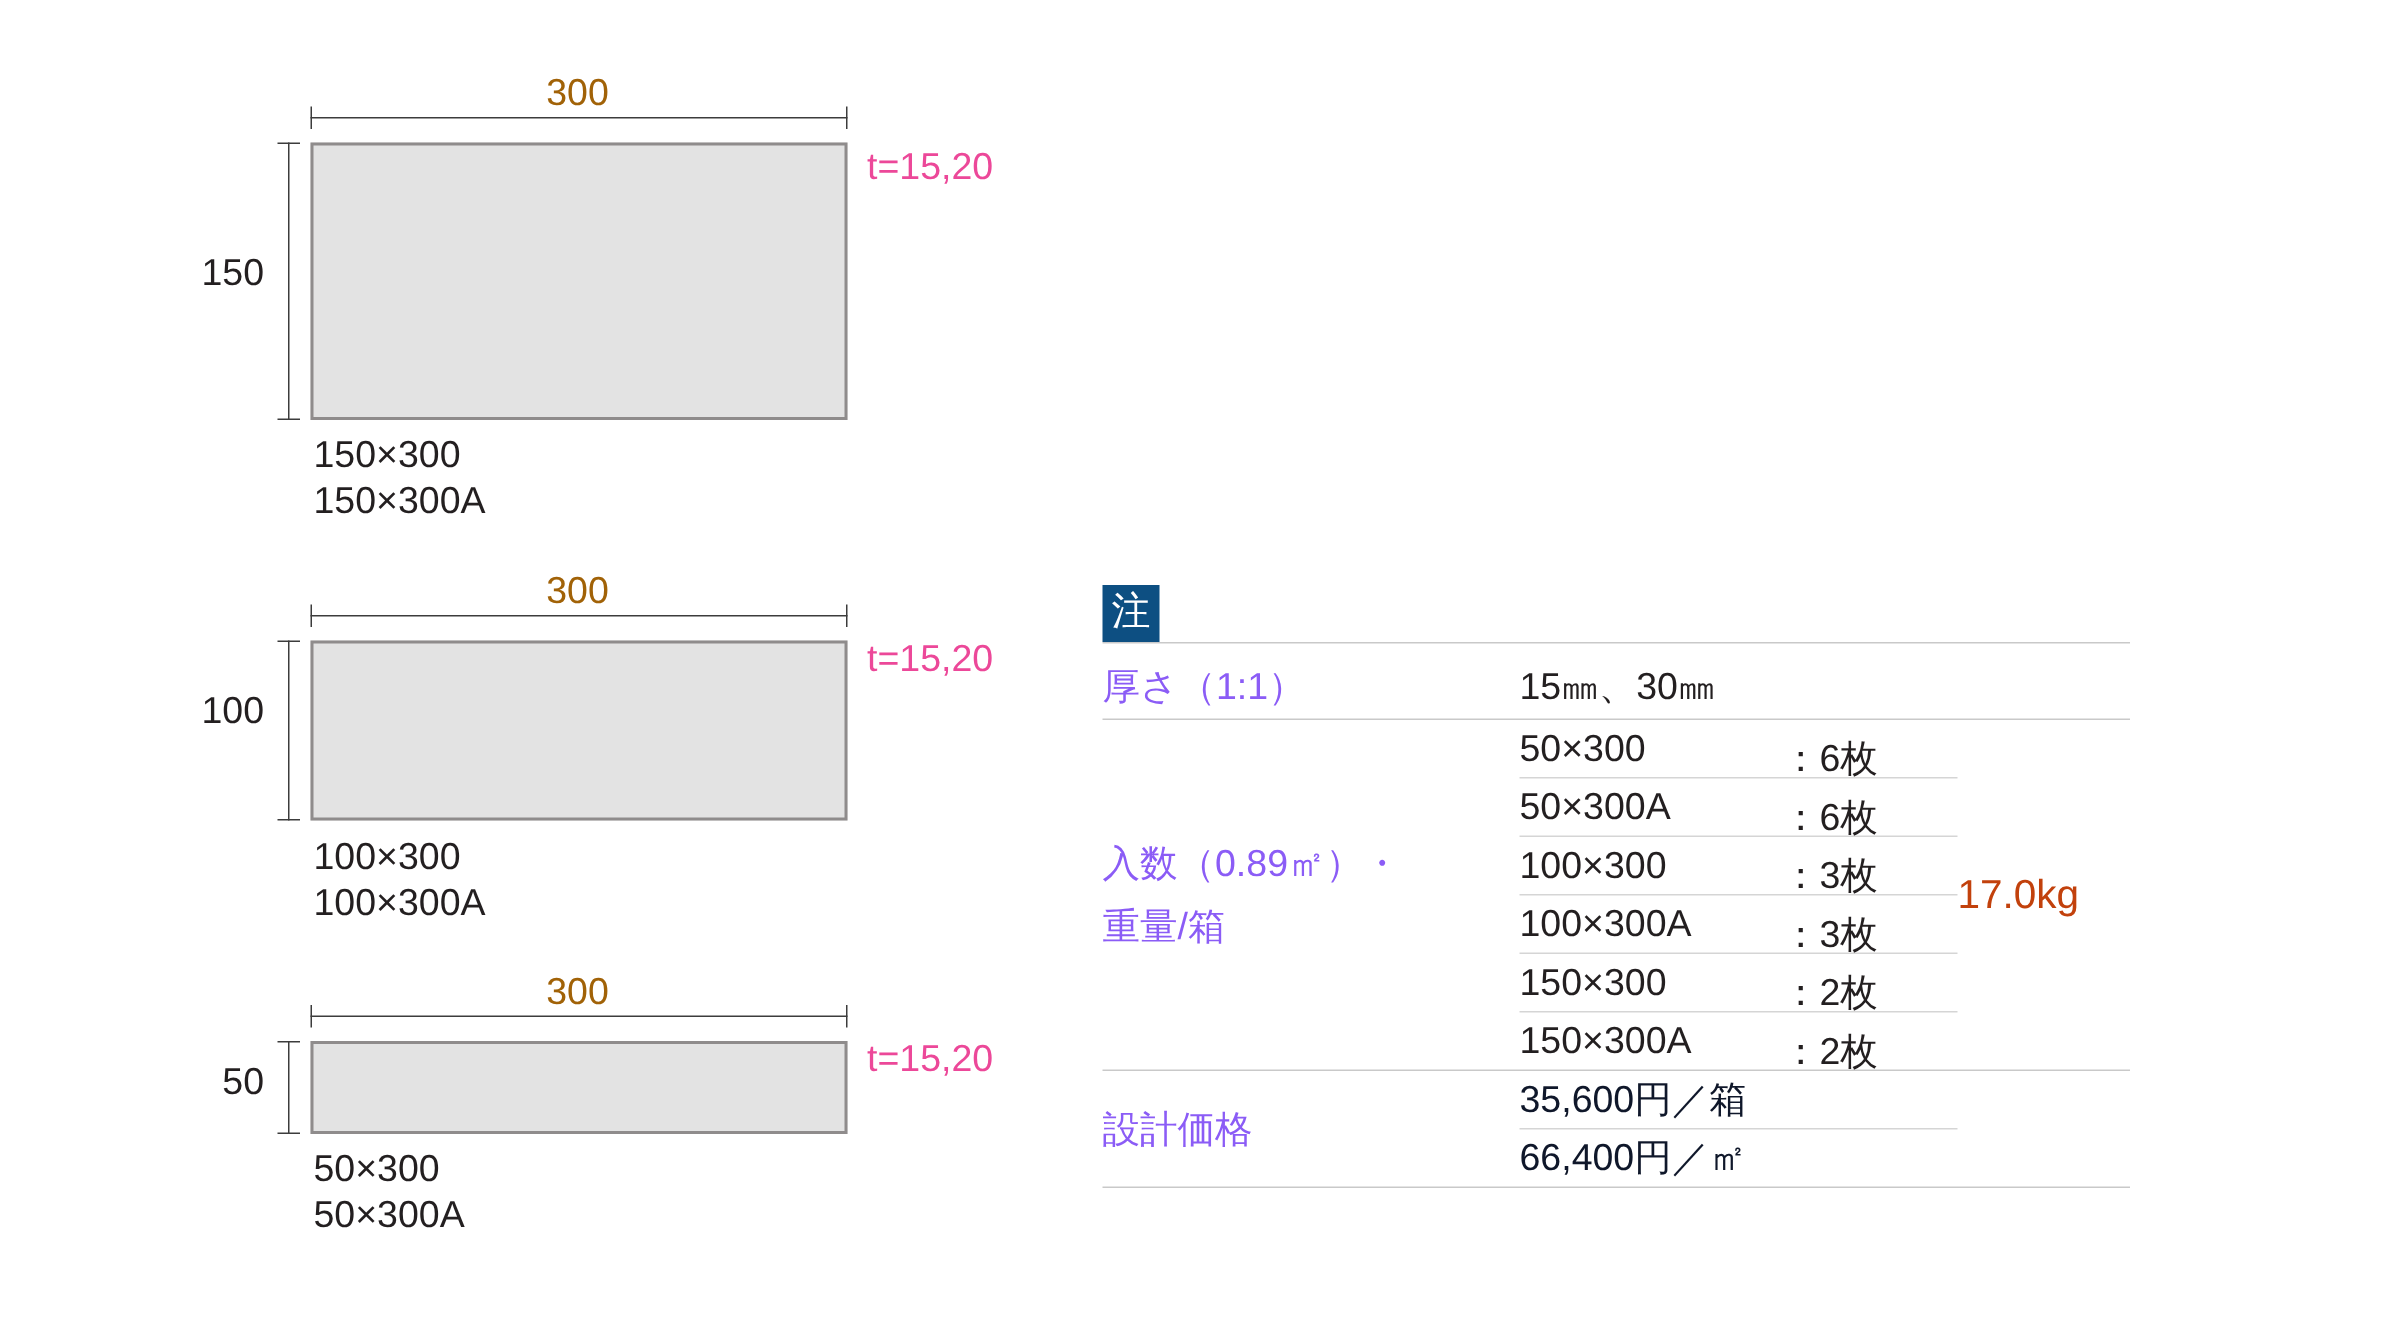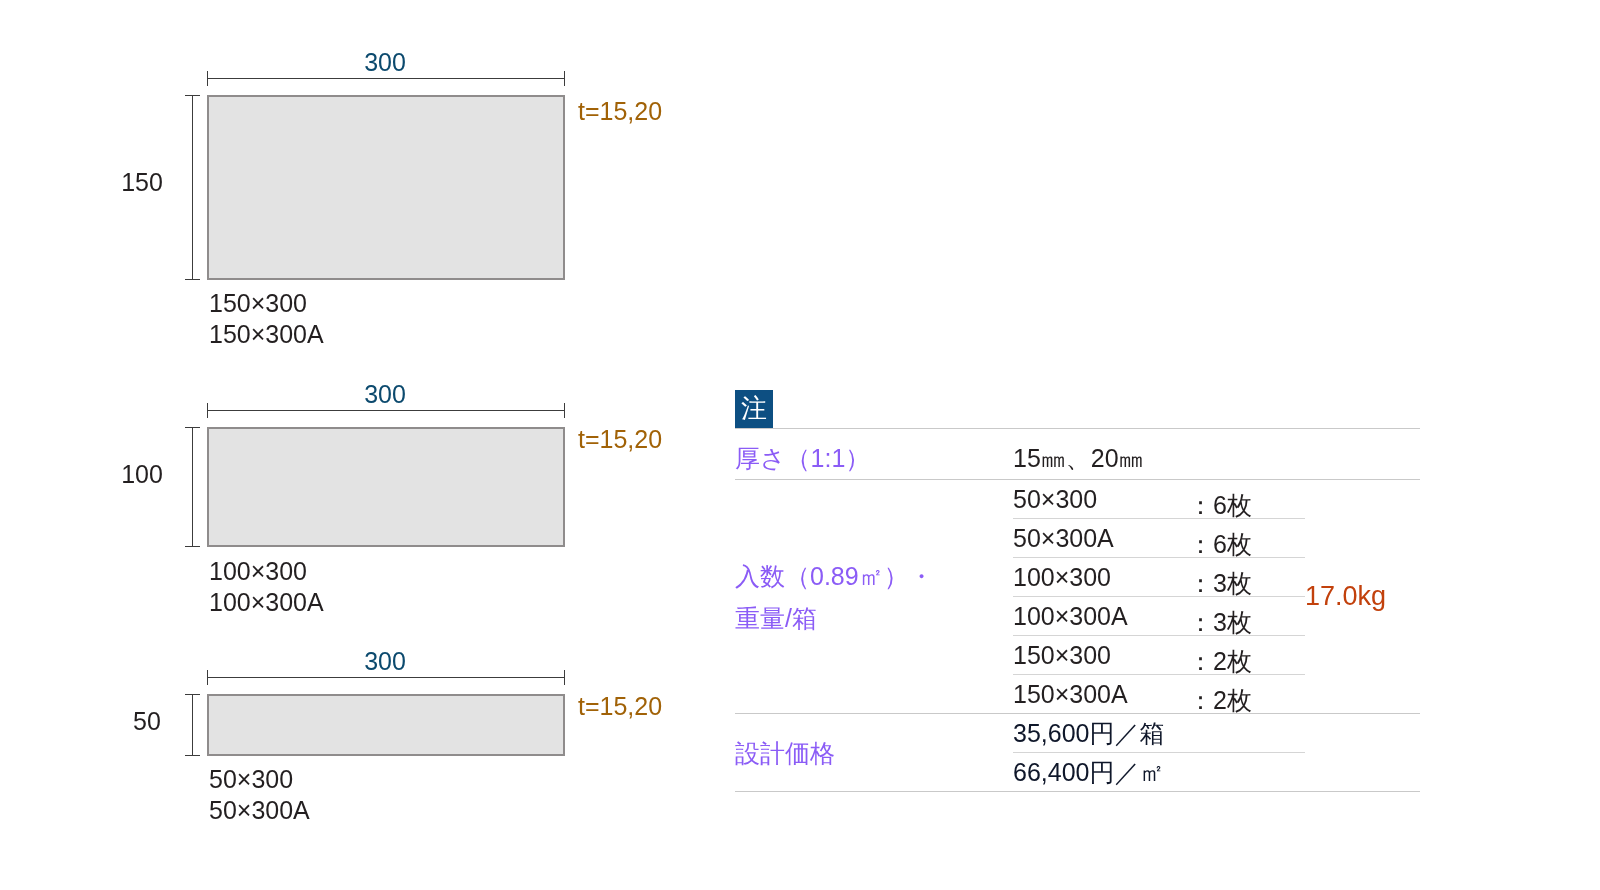--- a/index.html
+++ b/index.html
@@ -69,35 +69,35 @@
     height: 1px;
     width: 15px;
     background: #3c3c3c;
   }
   .dim-v::before { top: 0; }
   .dim-v::after  { bottom: 0; }
 
   .dim-label-top {
     position: absolute;
     font-size: 25px;
-    color: #0c4a6e;
+    color: #a16207;
     text-align: center;
     white-space: nowrap;
   }
   .dim-label-left {
     position: absolute;
     font-size: 25px;
     color: #231f20;
-    text-align: center;
+    text-align: right;
     white-space: nowrap;
   }
   .thickness-label {
     position: absolute;
     font-size: 25px;
-    color: #a16207;
+    color: #ec4899;
     white-space: nowrap;
   }
   .caption {
     position: absolute;
     font-size: 25px;
     line-height: 31px;
     color: #231f20;
     white-space: nowrap;
   }
 
@@ -255,21 +255,21 @@
   <div id="note-badge">注</div>
 
   <div class="rule-major"></div>
 
   <table class="spec-table">
     <tbody>
 
       <tr>
         <td class="sec-label">厚さ（1:1）</td>
         <td class="val-col">
-          <div class="plainval">15㎜、20㎜</div>
+          <div class="plainval">15㎜、30㎜</div>
         </td>
         <td class="side-col"></td>
       </tr>
     </tbody>
   </table>
 
   <div class="rule-major"></div>
 
   <table class="spec-table" style="margin-top:0;">
     <tbody>

